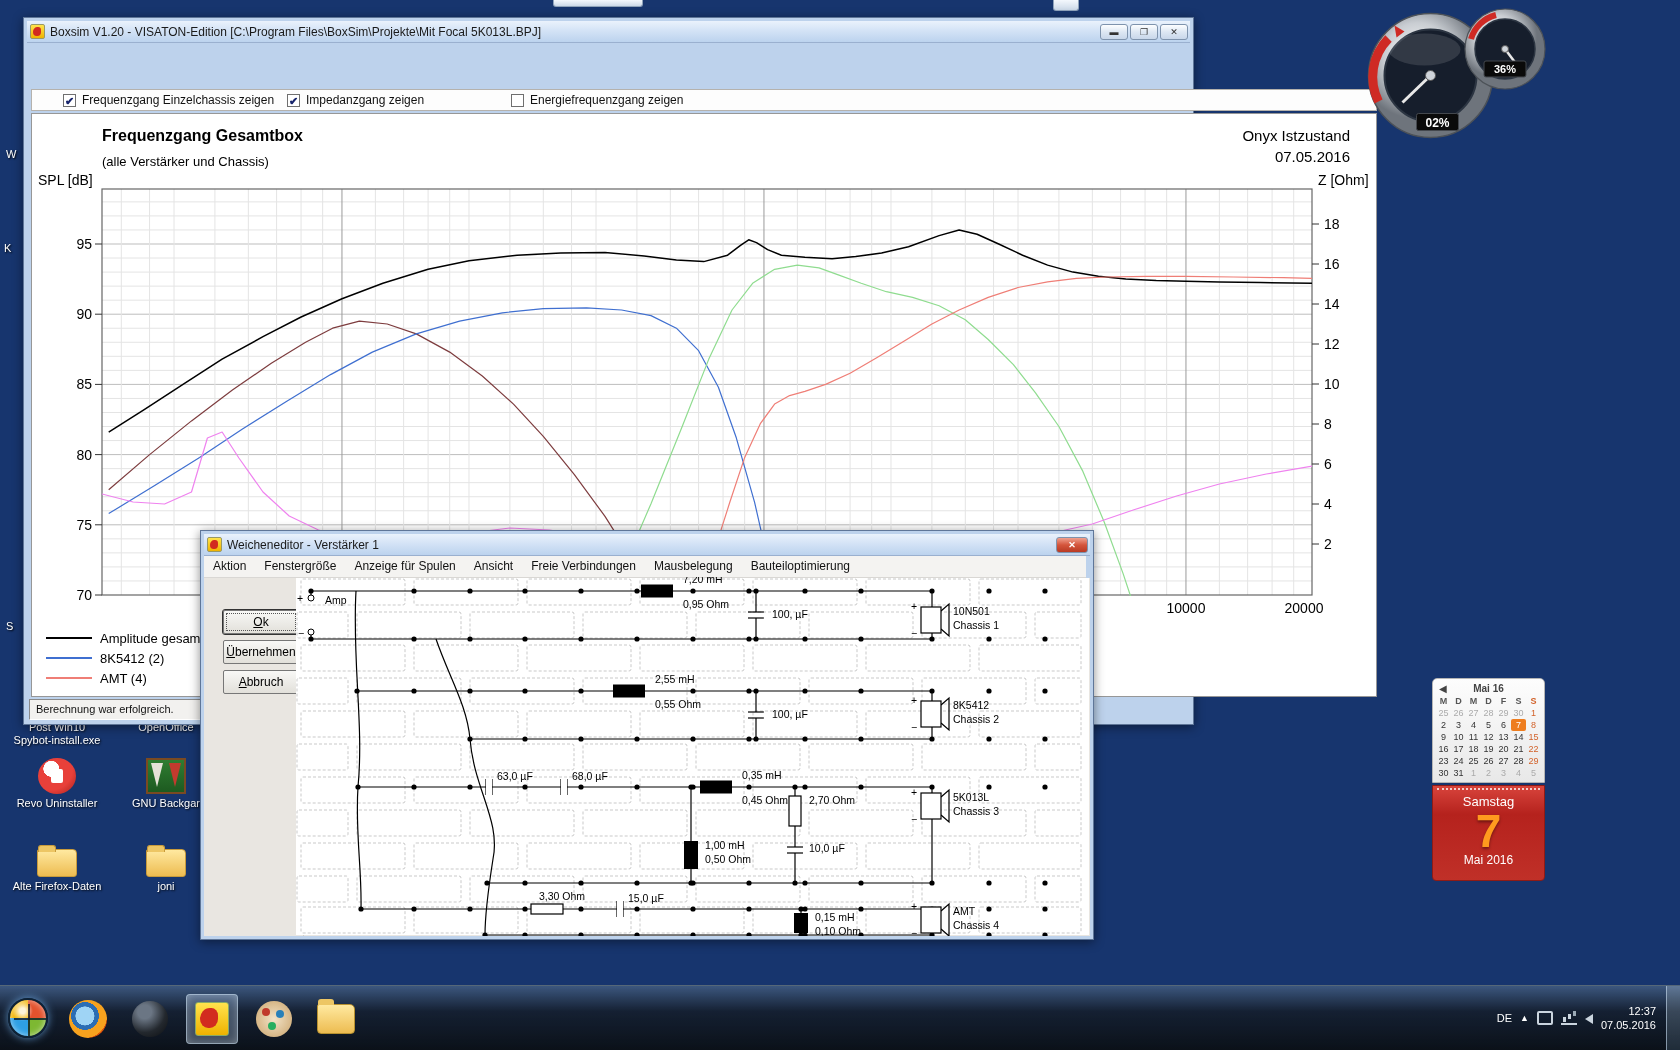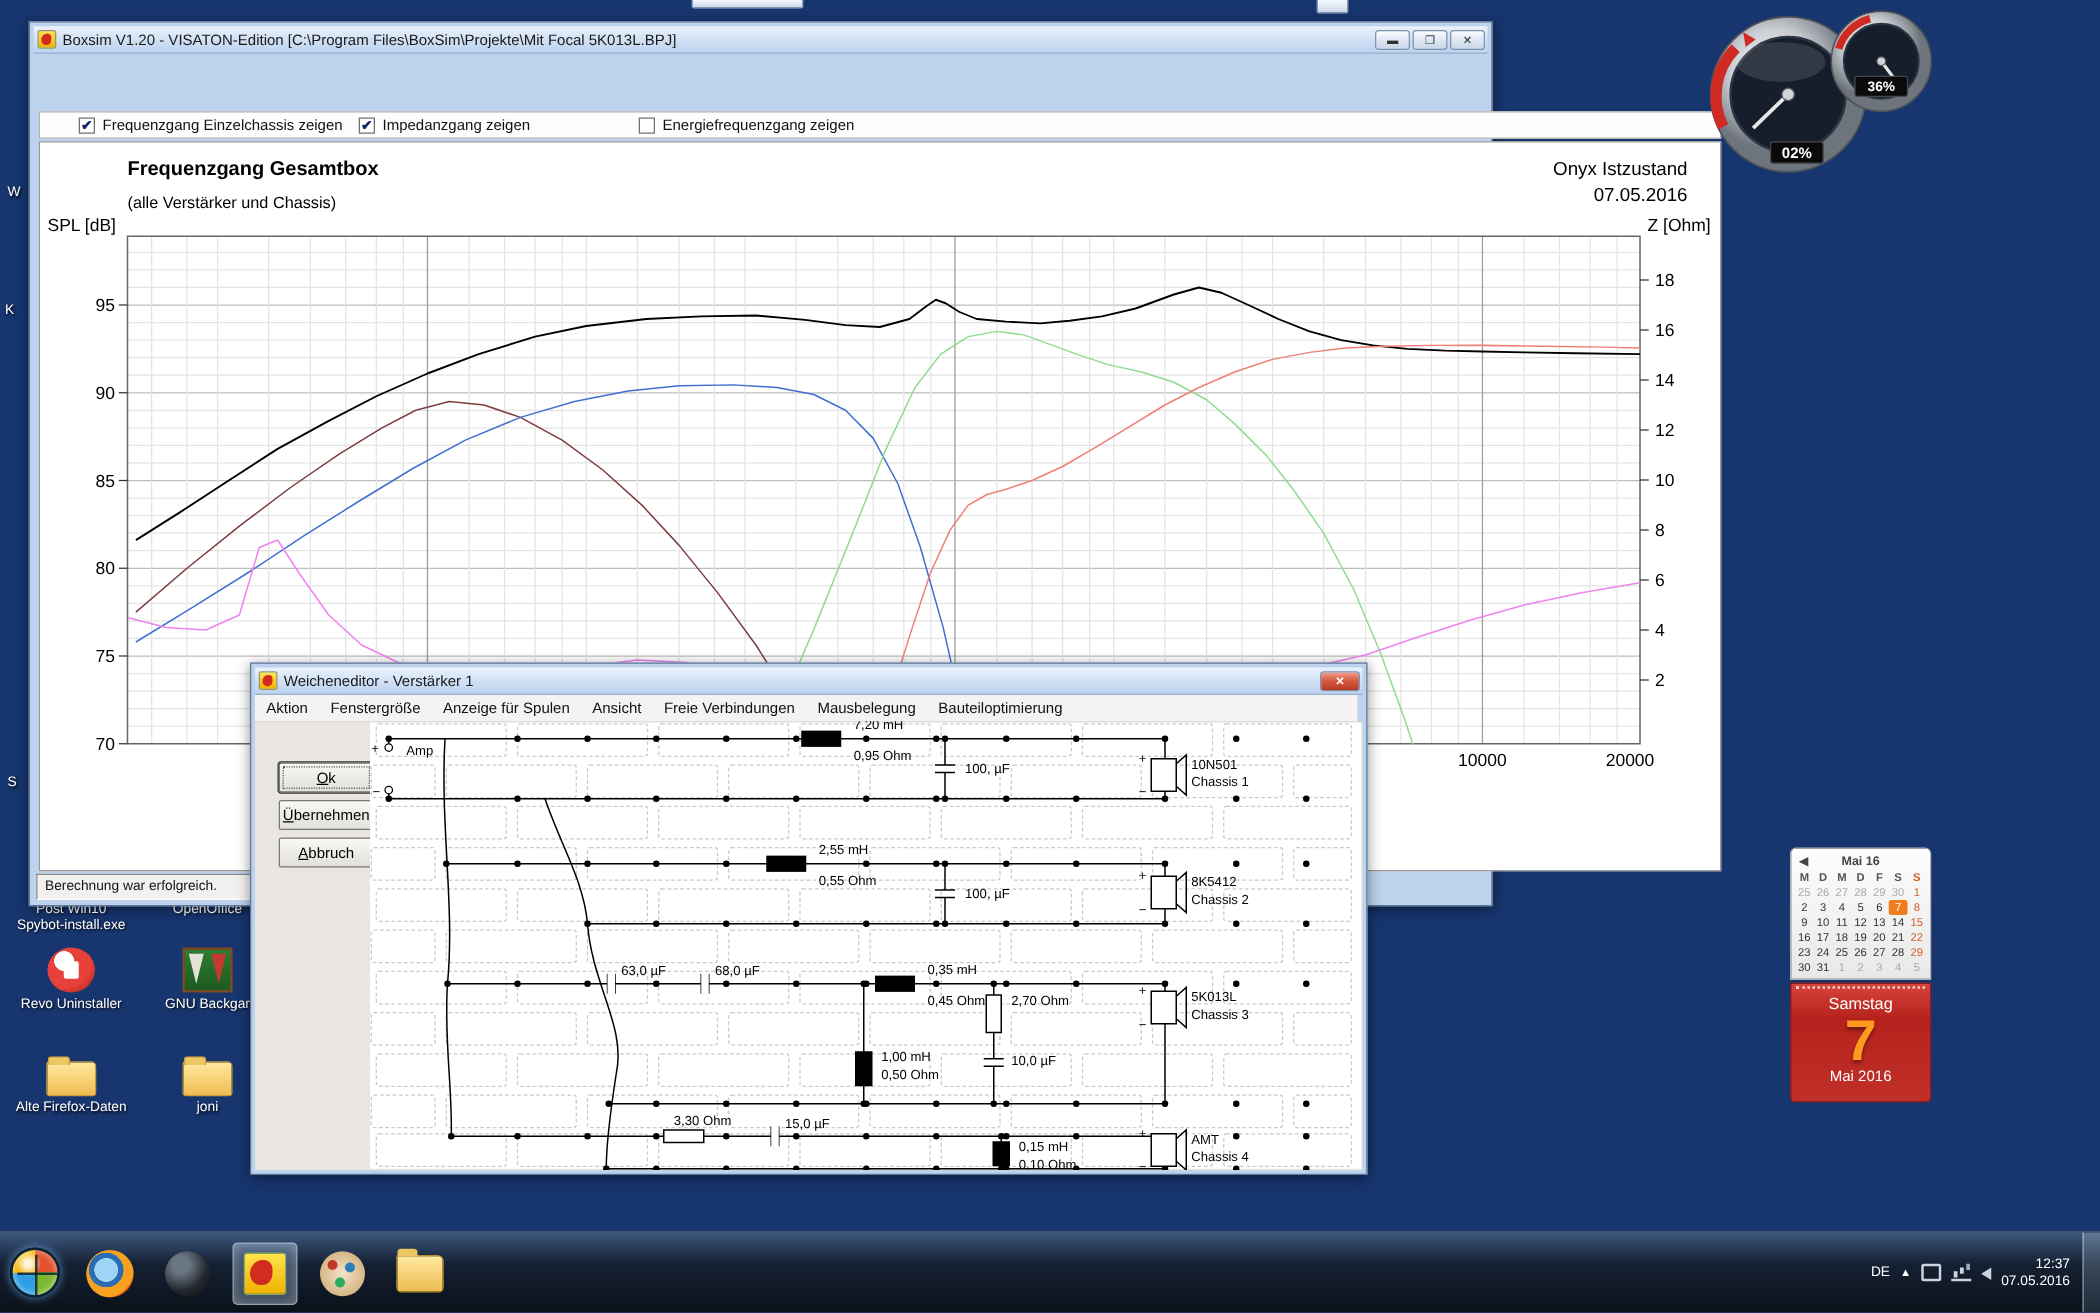--- a/index.html
+++ b/index.html
@@ -309,20 +309,34 @@
         </g>
       </svg>
     <div class="chartlbl" style="left:70px;top:13px;font-size:16px;font-weight:bold">Frequenzgang Gesamtbox</div>
     <div class="chartlbl" style="left:70px;top:40px;font-size:13px">(alle Verstärker und Chassis)</div>
     <div class="chartlbl" style="right:26px;top:13px;font-size:15px;text-align:right">
       <div>Onyx Istzustand</div>
       <div style="margin-top:4px">07.05.2016</div>
     </div>
     <div class="chartlbl" style="left:6px;top:58px;font-size:14px">SPL [dB]</div>
     <div class="chartlbl" style="left:1286px;top:58px;font-size:14px">Z [Ohm]</div>
+    <div id="legend" style="left:14px;top:514px">
+        <div class="lrow">
+          <div class="lline" style="border-top-color: rgb(0, 0, 0);"></div>
+          <div class="ltext">Amplitude gesam</div>
+        </div>
+        <div class="lrow">
+          <div class="lline" style="border-top-color: rgb(63, 111, 208);"></div>
+          <div class="ltext">8K5412 (2)</div>
+        </div>
+        <div class="lrow">
+          <div class="lline" style="border-top-color: rgb(239, 126, 118);"></div>
+          <div class="ltext">AMT (4)</div>
+        </div>
+      </div>
   </div>
   <div id="statusfield" style="left:5px;top:681px;width:555px;height:21px">
     <span>Berechnung war erfolgreich.</span>
   </div>
 </div>
 
 <div class="win" id="editorwin" style="left:200px;top:530px;width:894px;height:410px">
   <div class="titlebar">
     <span class="ticon"></span>
     <span>Weicheneditor - Verstärker 1</span>

